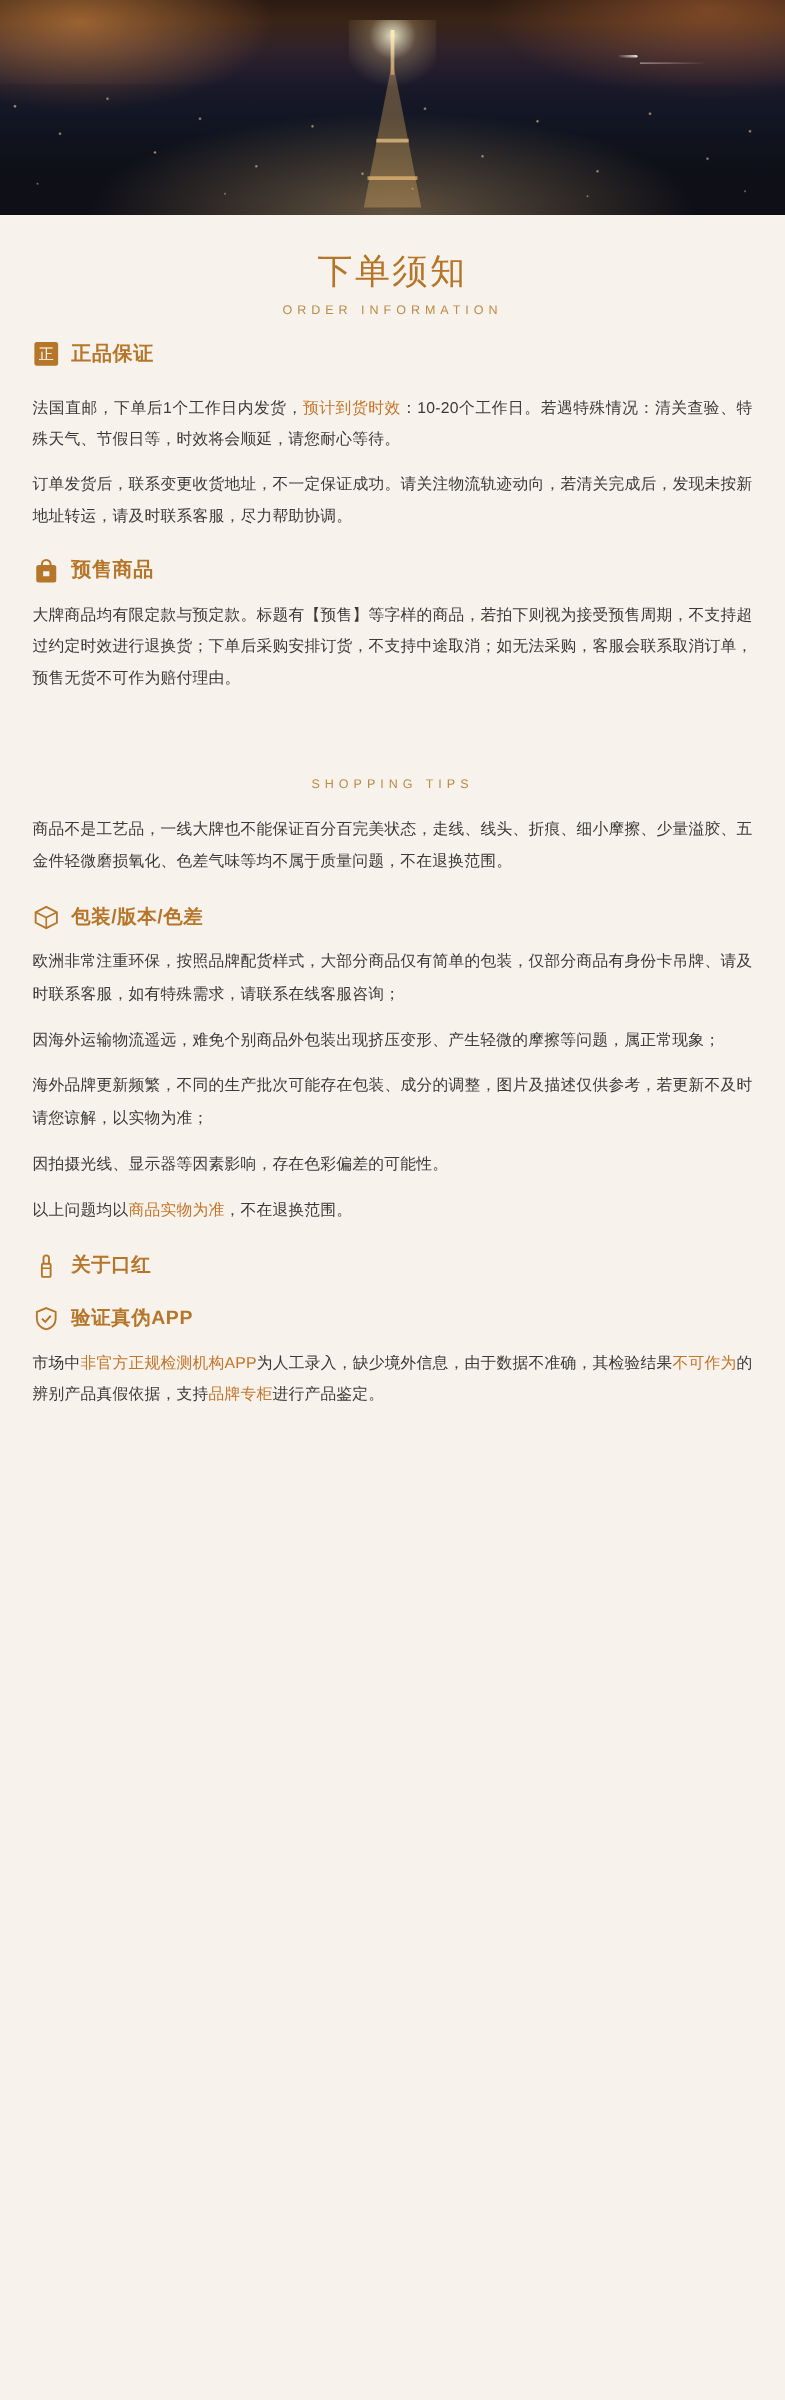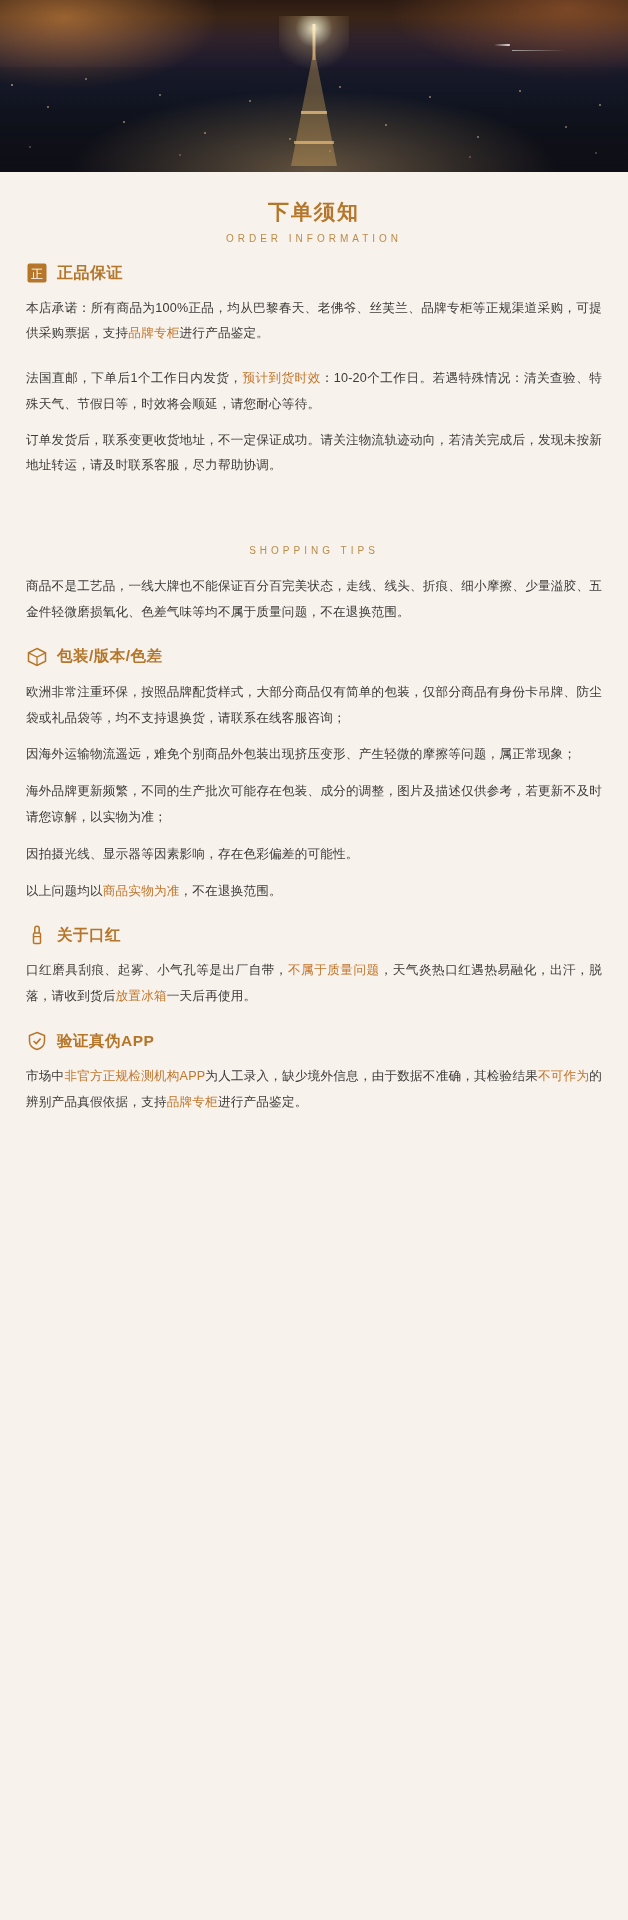--- a/index.html
+++ b/index.html
@@ -119,22 +119,22 @@
     width: 54px; height: 1px;
     background: linear-gradient(to right, rgba(255,255,255,0.55), rgba(255,255,255,0));
   }
 
   
   .section-title {
     text-align: center;
     padding: 26px 0 12px;
   }
   .section-title .cn {
-    font-size: 21px;
-    font-weight: bold;
+    font-size: 28px;
+    font-weight: normal;
     color: #b5762a;
     letter-spacing: 2px;
   }
   .section-title .en {
     margin-top: 7px;
     font-size: 10px;
     color: #bb8b47;
     letter-spacing: 4px;
   }
 
@@ -211,28 +211,40 @@
     <div class="block">
       <div class="block-head">
         <span class="icon">
           <svg width="22" height="22" viewBox="0 0 22 22">
             <rect x="1.5" y="1.5" width="19" height="19" rx="2" fill="#b5762a"></rect>
             <text x="11" y="15.5" font-size="12" font-family="Liberation Sans, sans-serif" fill="#ffffff" text-anchor="middle">正</text>
           </svg>
         </span>
         <span class="h">正品保证</span>
       </div>
-      <p class="para">本店承诺：所有商品为100%正品，均从巴黎春天、老佛爷、丝芙兰、品牌专柜等正规渠道采购，可提供采购票据，支持<span class="hl">品牌专柜</span>进行产品鉴定。</p>
     </div>
 
     <div class="block">
       <p class="para">法国直邮，下单后1个工作日内发货，<span class="hl">预计到货时效</span>：10-20个工作日。若遇特殊情况：清关查验、特殊天气、节假日等，时效将会顺延，请您耐心等待。</p>
       <p class="para">订单发货后，联系变更收货地址，不一定保证成功。请关注物流轨迹动向，若清关完成后，发现未按新地址转运，请及时联系客服，尽力帮助协调。</p>
     </div>
 
+    <div class="block">
+      <div class="block-head">
+        <span class="icon">
+          <svg width="22" height="22" viewBox="0 0 22 22">
+            <rect x="3" y="6" width="16" height="14" rx="2" fill="#b5762a"></rect>
+            <path d="M7.5 8 V5.5 a3.5 3.5 0 0 1 7 0 V8" stroke="#b5762a" stroke-width="1.6" fill="none"></path>
+            <rect x="8.5" y="11" width="5" height="4" fill="#f7f2ec"></rect>
+          </svg>
+        </span>
+        <span class="h">预售商品</span>
+      </div>
+      <p class="para">大牌商品均有限定款与预定款。标题有【预售】等字样的商品，若拍下则视为接受预售周期，不支持超过约定时效进行退换货；下单后采购安排订货，不支持中途取消；如无法采购，客服会联系取消订单，预售无货不可作为赔付理由。</p>
+    </div>
   </div>
 
   <div class="section-title">
     <div class="en">SHOPPING TIPS</div>
   </div>
 
   <div class="body-wrap tips">
 
     <div class="block">
       <p class="para">商品不是工艺品，一线大牌也不能保证百分百完美状态，走线、线头、折痕、细小摩擦、少量溢胶、五金件轻微磨损氧化、色差气味等均不属于质量问题，不在退换范围。</p>
@@ -241,40 +253,39 @@
     <div class="block">
       <div class="block-head">
         <span class="icon">
           <svg width="22" height="22" viewBox="0 0 22 22">
             <path d="M11 2.5 L19.5 6.8 V15.2 L11 19.5 L2.5 15.2 V6.8 Z" stroke="#b5762a" stroke-width="1.5" fill="none"></path>
             <path d="M2.5 6.8 L11 11 L19.5 6.8 M11 11 V19.5" stroke="#b5762a" stroke-width="1.3" fill="none"></path>
           </svg>
         </span>
         <span class="h">包装/版本/色差</span>
       </div>
-      <p class="para">欧洲非常注重环保，按照品牌配货样式，大部分商品仅有简单的包装，仅部分商品有身份卡吊牌、防尘袋或礼品袋等，均不支持退换货，请联系在线客服咨询；</p>
+      <p class="para">欧洲非常注重环保，按照品牌配货样式，大部分商品仅有简单的包装，仅部分商品有身份卡吊牌、请及时联系客服，如有特殊需求，请联系在线客服咨询；</p>
       <p class="para">因海外运输物流遥远，难免个别商品外包装出现挤压变形、产生轻微的摩擦等问题，属正常现象；</p>
       <p class="para">海外品牌更新频繁，不同的生产批次可能存在包装、成分的调整，图片及描述仅供参考，若更新不及时请您谅解，以实物为准；</p>
       <p class="para">因拍摄光线、显示器等因素影响，存在色彩偏差的可能性。</p>
       <p class="para">以上问题均以<span class="hl">商品实物为准</span>，不在退换范围。</p>
     </div>
 
 
     <div class="block">
       <div class="block-head">
         <span class="icon">
           <svg width="22" height="22" viewBox="0 0 22 22">
             <rect x="7.5" y="9" width="7" height="10.5" rx="1" stroke="#b5762a" stroke-width="1.5" fill="none"></rect>
             <path d="M8.8 9 V4.5 a2.2 2.2 0 0 1 4.4 0 V9" stroke="#b5762a" stroke-width="1.5" fill="none"></path>
             <path d="M7.5 12.6 h7" stroke="#b5762a" stroke-width="1.2"></path>
           </svg>
         </span>
         <span class="h">关于口红</span>
       </div>
-      <p class="para">口红磨具刮痕、起雾、小气孔等是出厂自带，<span class="hl">不属于质量问题</span>，天气炎热口红遇热易融化，出汗，脱落，请收到货后<span class="hl">放置冰箱</span>一天后再使用。</p>
     </div>
 
     <div class="block">
       <div class="block-head">
         <span class="icon">
           <svg width="22" height="22" viewBox="0 0 22 22">
             <path d="M11 2.5 L18.5 5.5 V11 c0 4.2 -3.2 7.3 -7.5 8.5 C6.7 18.3 3.5 15.2 3.5 11 V5.5 Z" stroke="#b5762a" stroke-width="1.5" fill="none"></path>
             <path d="M7.6 11 L10.2 13.5 L14.6 8.6" stroke="#b5762a" stroke-width="1.6" fill="none"></path>
           </svg>
         </span>

